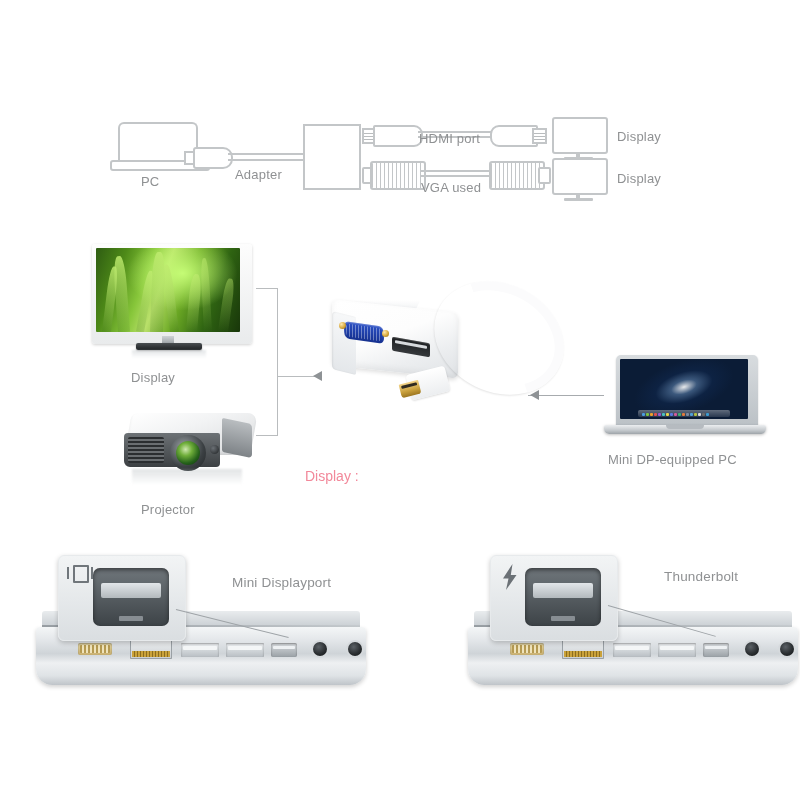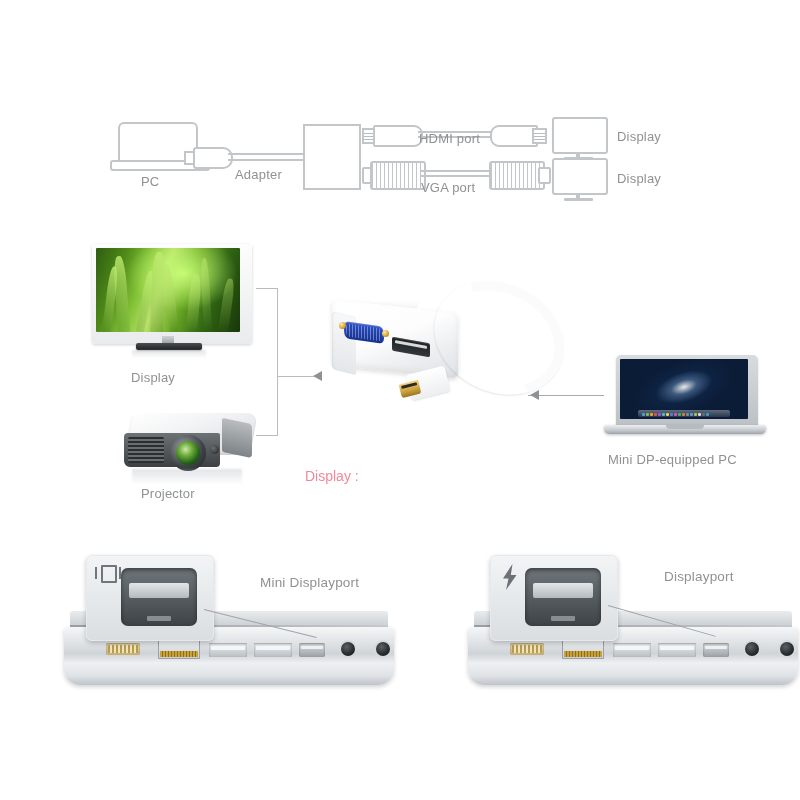--- a/index.html
+++ b/index.html
@@ -214,21 +214,21 @@
       <div class="vga-shell" style="left:8px;top:0;width:52px;height:25px;border-radius:3px;overflow:hidden;">
         <div class="vga-hatch"></div>
       </div>
       <div class="ln lnh" style="left:59px;top:9px;width:70px;height:2px;background:#c3c6c8;"></div>
       <div class="ln lnh" style="left:59px;top:14px;width:70px;height:2px;background:#c3c6c8;"></div>
       <div class="vga-shell" style="left:127px;top:0;width:52px;height:25px;border-radius:3px;overflow:hidden;">
         <div class="vga-hatch"></div>
       </div>
       <div class="vga-tip" style="left:176px;top:6px;width:9px;height:13px;"></div>
     </div>
-    <div class="lbl" style="left:421px;top:180px;font-size:13px;">VGA port</div>
+    <div class="lbl" style="left:421px;top:180px;font-size:13px;">VGA used</div>
 
     <div class="abs" style="left:552px;top:117px;width:56px;height:46px;">
       <div class="mon-scr" style="left:0;top:0;width:52px;height:33px;"></div>
       <div class="mon-neck" style="left:24px;top:35px;width:4px;height:6px;"></div>
       <div class="mon-foot" style="left:12px;top:40px;width:29px;height:3px;"></div>
     </div>
     <div class="lbl" style="left:617px;top:129px;font-size:13px;">Display</div>
 
     <div class="abs" style="left:552px;top:158px;width:56px;height:46px;">
       <div class="mon-scr" style="left:0;top:0;width:52px;height:33px;"></div>
@@ -262,21 +262,21 @@
     <div class="abs" style="left:118px;top:175px;width:150px;height:92px;">
       <div class="prj-top" style="left:10px;top:8px;width:126px;height:42px;transform:skewX(-10deg);"></div>
       <div class="prj-side" style="left:104px;top:16px;width:30px;height:34px;transform:skewY(12deg);border-radius:2px 4px 4px 2px;"></div>
       <div class="prj-front" style="left:6px;top:28px;width:96px;height:34px;border-radius:4px 2px 4px 6px;"></div>
       <div class="prj-vent" style="left:10px;top:32px;width:36px;height:26px;"></div>
       <div class="prj-lensring" style="left:52px;top:30px;width:36px;height:36px;"></div>
       <div class="prj-lens" style="left:58px;top:36px;width:24px;height:24px;"></div>
       <div class="abs" style="left:92px;top:40px;width:9px;height:9px;border-radius:50%;background:radial-gradient(circle at 35% 35%,#6b7075,#1e2123);"></div>
       <div class="prj-refl" style="left:14px;top:64px;width:110px;height:16px;"></div>
     </div>
-    <div class="lbl" style="left:141px;top:256px;font-size:13px;">Projector</div>
+    <div class="lbl" style="left:141px;top:272px;font-size:13px;">Projector</div>
 
     <div class="abs" style="left:256px;top:58px;width:60px;height:150px;">
       <div class="ln lnh" style="left:0;top:0;width:22px;height:1px;"></div>
       <div class="ln lnv" style="left:21px;top:0;width:1px;height:148px;"></div>
       <div class="ln lnh" style="left:0;top:147px;width:22px;height:1px;"></div>
       <div class="ln lnh" style="left:21px;top:88px;width:38px;height:1px;"></div>
     </div>
     <div class="arrow-head" style="left:313px;top:141px;"></div>
 
     <div class="abs" style="left:322px;top:48px;width:260px;height:150px;">
@@ -328,21 +328,21 @@
         </div>
       </div>
       <div class="mb-base" style="left:0;top:70px;width:162px;height:9px;"></div>
       <div class="mb-notch" style="left:62px;top:70px;width:38px;height:4px;"></div>
     </div>
     <div class="lbl" style="left:608px;top:222px;font-size:13px;">Mini DP-equipped PC</div>
 
     <div class="notice-t" style="left:305px;top:238px;font-size:14px;">Display :</div>
   </div>
 
-  <div class="abs" style="left:64px;top:545px;width:350px;height:160px;">
+  <div class="abs" style="left:36px;top:545px;width:350px;height:160px;">
 
     <div class="edge" style="left:0;top:66px;width:330px;height:76px;">
       <div class="edge-lid" style="left:6px;top:0;width:318px;height:14px;"></div>
       <div class="edge-seam" style="left:6px;top:14px;width:318px;"></div>
       <div class="edge-body" style="left:0;top:16px;width:330px;height:58px;"></div>
       <div class="magsafe" style="left:42px;top:32px;width:34px;height:12px;">
           <i></i>
         </div>
       <div class="ethernet" style="left:94px;top:28px;width:42px;height:20px;">
           <i></i>
@@ -402,16 +402,16 @@
     <div class="callout" style="left:22px;top:10px;width:126px;height:84px;">
       <svg width="20" height="26" viewBox="0 0 20 26" style="position:absolute;left:9px;top:8px;">
         <path d="M12.5 0 L3 14.5 L8.5 14.5 L6 26 L16.5 11 L10.8 11 Z" fill="#6b7176"></path>
       </svg>
       <div class="callout-port" style="left:34px;top:12px;width:76px;height:58px;">
         <b></b>
           <i></i>
       </div>
     </div>
     <div class="leader" style="left:140px;top:60px;width:112px;transform:rotate(16deg);"></div>
-    <div class="lbl" style="left:196px;top:24px;font-size:13.5px;">Displayport</div>
+    <div class="lbl" style="left:196px;top:24px;font-size:13.5px;">Thunderbolt</div>
   </div>
 
 </div>
 
 </body></html>

